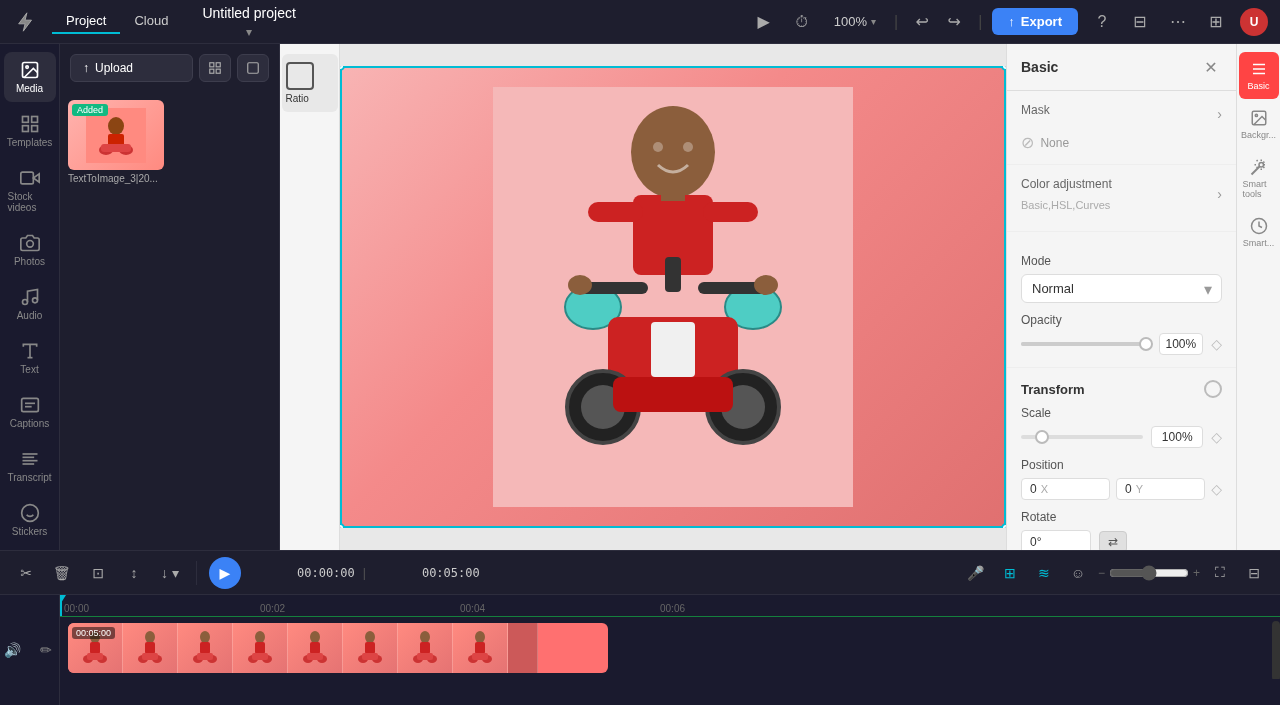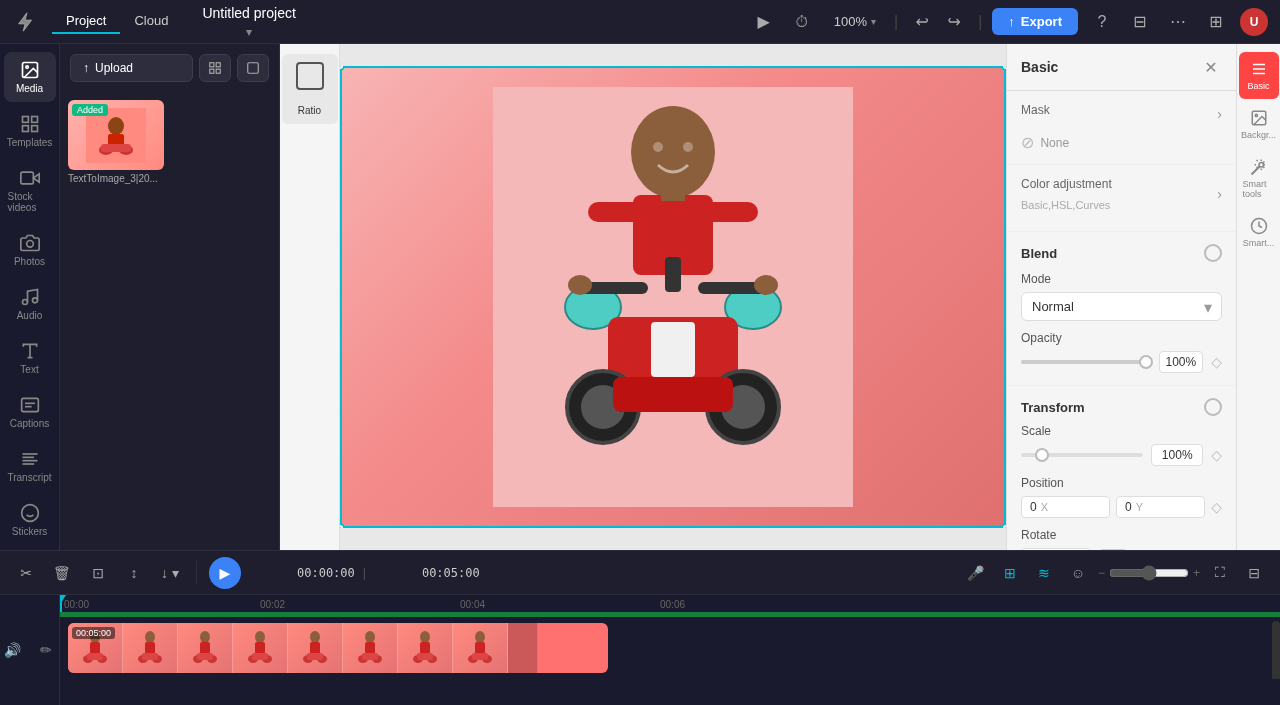--- a/index.html
+++ b/index.html
@@ -145,22 +145,22 @@
       width: 60px;
       background: #f5f5f5;
       display: flex;
       flex-direction: column;
       align-items: center;
       padding-top: 10px;
       flex-shrink: 0;
       border-right: 1px solid #ddd;
     }
     .ratio-item {
-      display: flex; flex-direction: column; align-items: center;
-      gap: 15px; padding: 8px 4px; cursor: pointer;
+      display: flex; flex-direction: column; 
+      gap: 3px; padding: 8px 4px; cursor: pointer;
       color: #333; font-size: 10px; width: 56px; border-radius: 6px;
     }
     .ratio-item.active { background: #e8e8e8; }
     .ratio-icon {
       width: 28px; height: 28px; border: 2px solid #555; border-radius: 4px;
     }
 
     
     .canvas-area {
       flex: 1;
@@ -264,21 +264,21 @@
       position: relative;
       overflow: hidden;
     }
     .timeline-ruler {
       height: 22px;
       background: #1a1a2e;
       display: flex;
       align-items: center;
       padding: 0 4px;
       position: relative;
-      border-bottom: 5px solid #15803d;
+      border-bottom: 1px solid #15803d;
     }
     .playhead {
       position: absolute; top: 0; left: 0; width: 2px; height: 100%;
       background: #00bcd4; z-index: 10;
     }
     .playhead::before {
       content: ''; position: absolute; top: 0; left: -4px;
       border-left: 5px solid transparent;
       border-right: 5px solid transparent;
       border-top: 8px solid #00bcd4;
@@ -698,24 +698,20 @@
       <div class="panel-row">
         <div>
           <div class="panel-section-title">Color adjustment</div>
           <div class="color-adjust-sub">Basic,HSL,Curves</div>
         </div>
         <span class="panel-nav-arrow">›</span>
       </div>
     </div>
 
     <div class="panel-section">
-      <div class="blend-row">
-        <span class="blend-title">Blend</span>
-        <button class="circle-btn"></button>
-      </div>
       <div style="margin-top:10px;">
         <div class="mode-label">Mode</div>
         <div class="mode-select-wrapper">
           <select>
             <option>Normal</option>
             <option>Multiply</option>
             <option>Screen</option>
             <option>Overlay</option>
           </select>
         </div>

